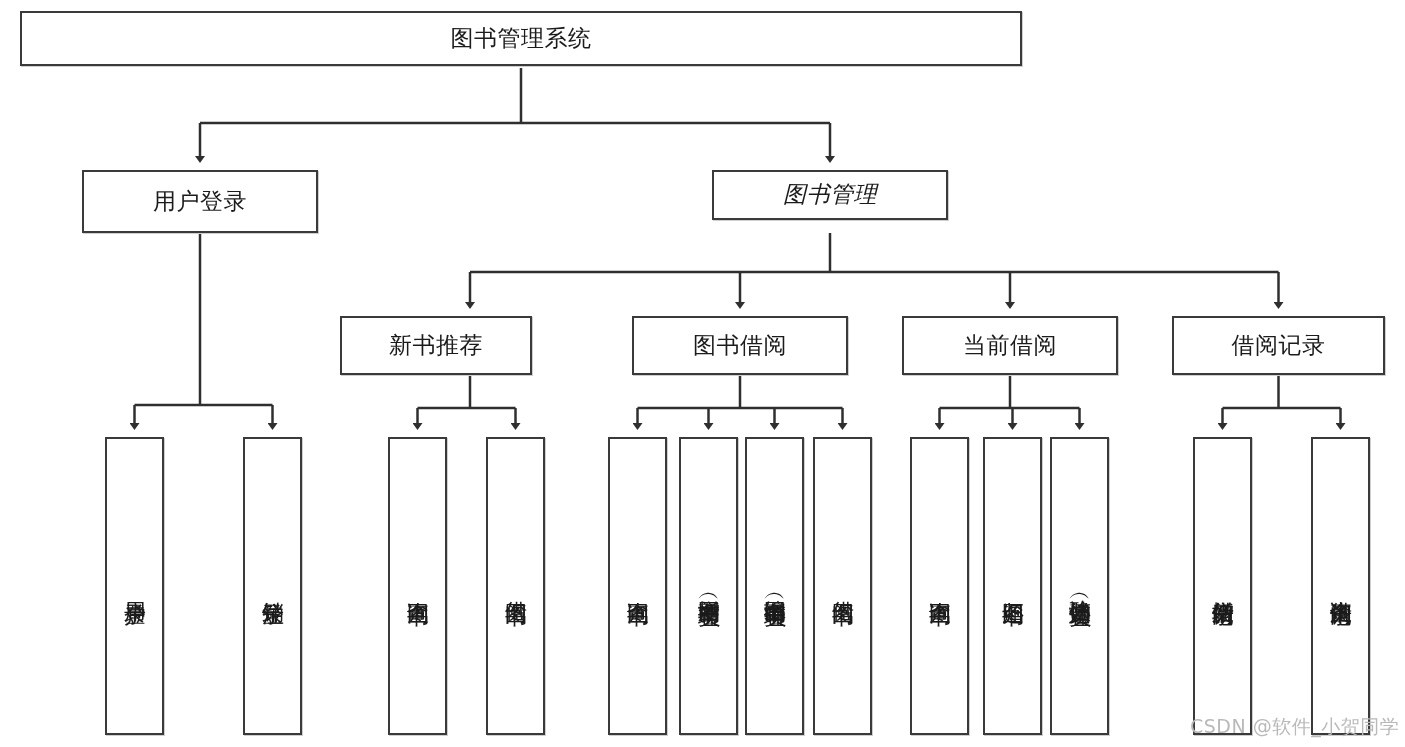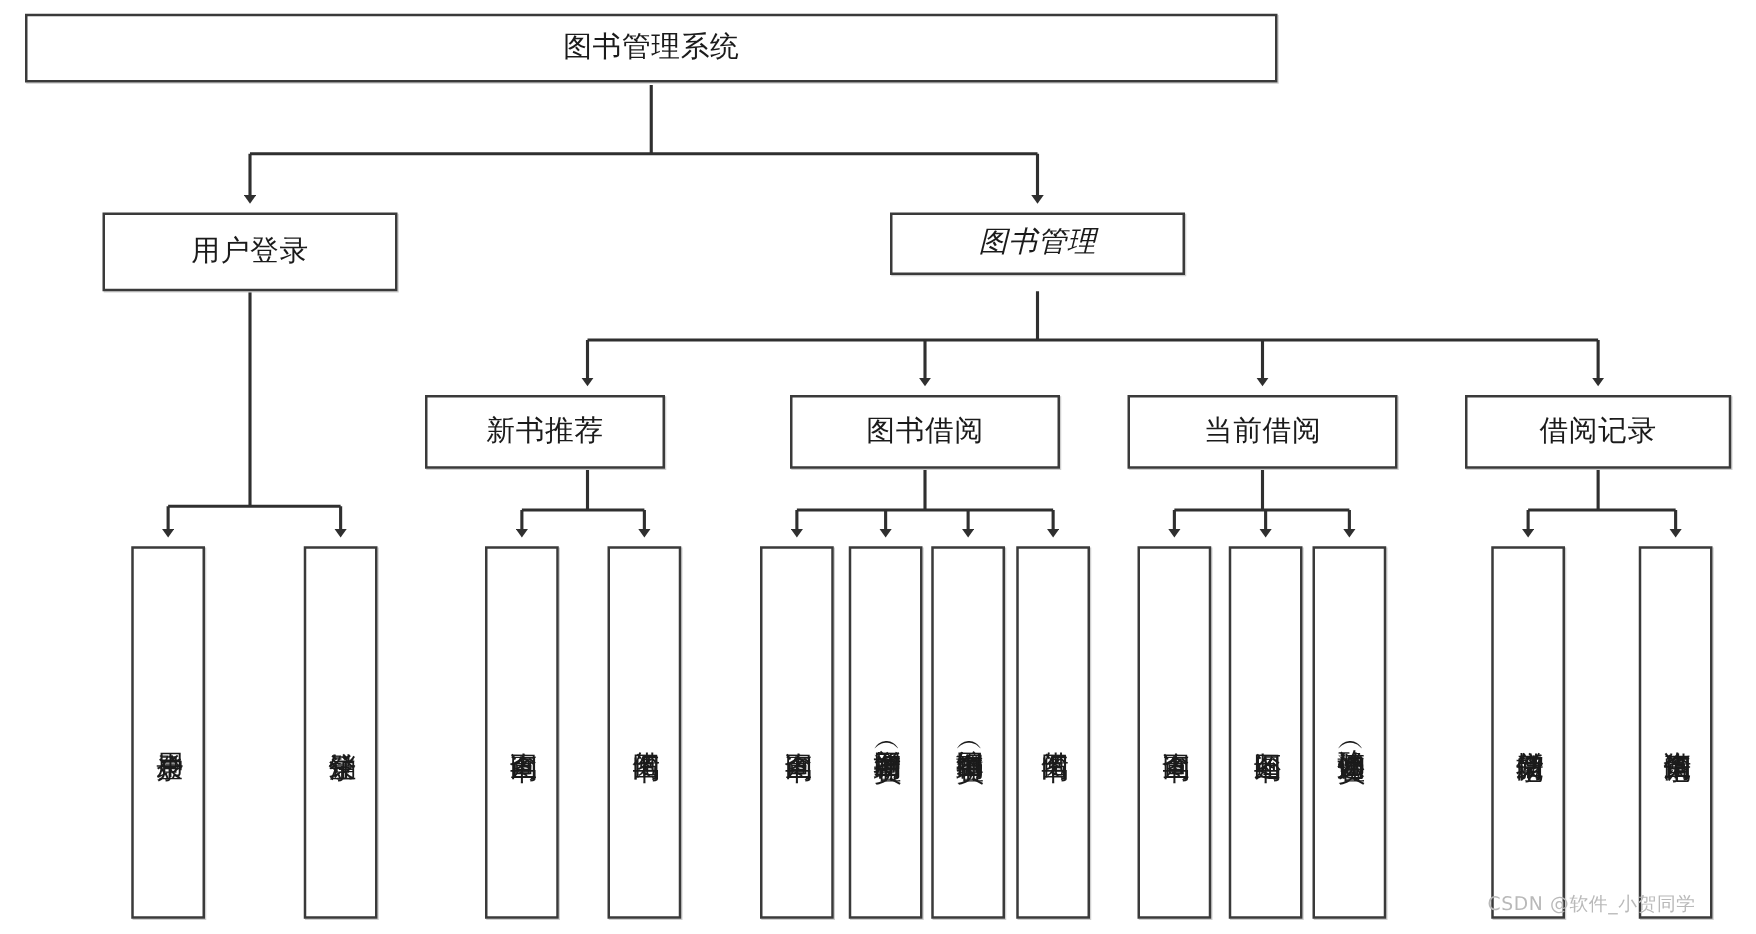--- a/index.html
+++ b/index.html
@@ -53,21 +53,21 @@
   }
   .node.vert .label {
     writing-mode: vertical-rl;
     text-orientation: upright;
     display: block;
     max-height: 100%;
   }
   .watermark {
     position: absolute;
     color: #b9b9b9;
-    font-size: 15px;
+    font-size: 19px;
     letter-spacing: 0.5px;
     white-space: nowrap;
     user-select: none;
   }
 </style>
 </head>
 <body>
 
 <div id="canvas">
 

